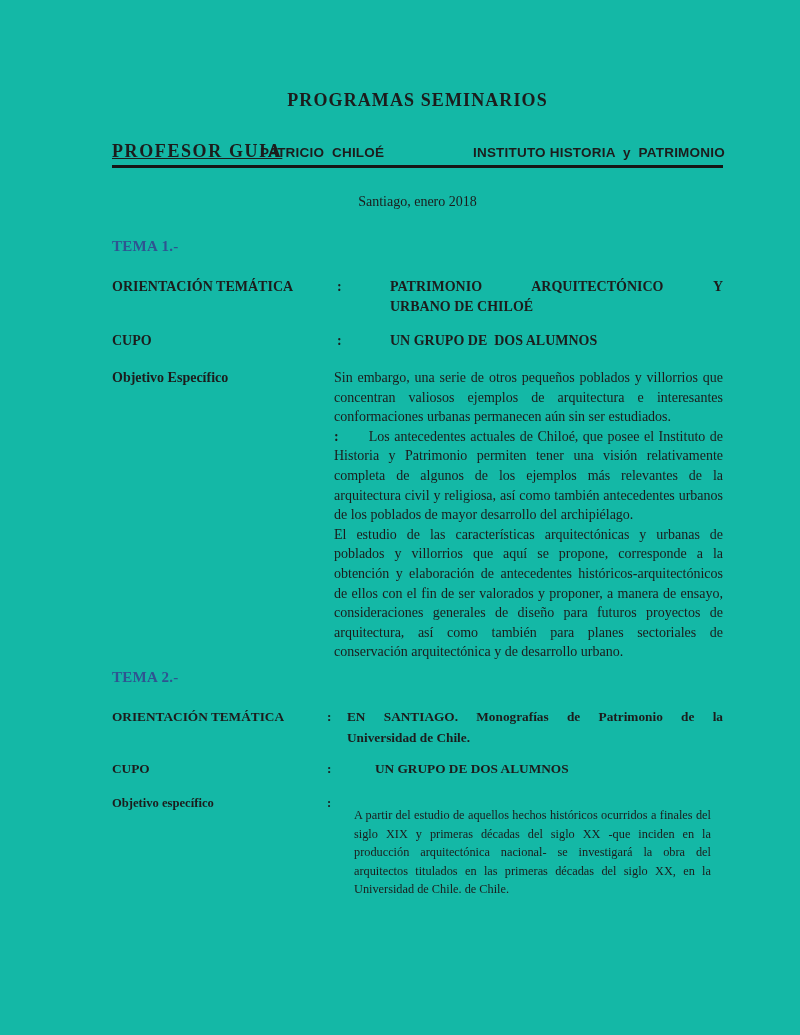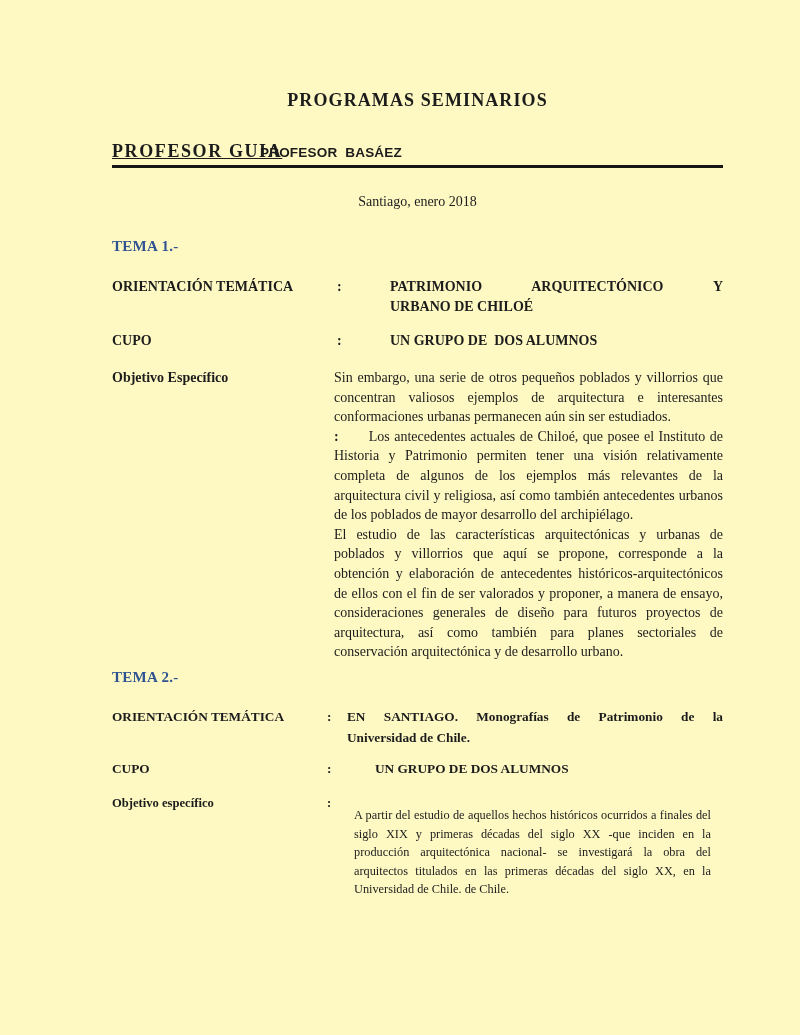--- a/index.html
+++ b/index.html
@@ -4,21 +4,21 @@
 <style>
   html, body {
     margin: 0;
     padding: 0;
     background: #ffffff;
   }
   .page {
     position: relative;
     width: 800px;
     height: 1035px;
-    background: #fef9c3;
+    background: #14b8a6;
     overflow: hidden;
     font-family: "Liberation Serif", "DejaVu Serif", serif;
     color: #1c1c1c;
     box-sizing: border-box;
   }
   .content {
     box-sizing: border-box;
     padding: 90px 77px 0 112px;
     width: 800px;
   }
@@ -153,21 +153,22 @@
 </head>
 <body>
 
 <div class="page">
   <div class="content">
 
     <div class="doc-title">PROGRAMAS SEMINARIOS</div>
 
     <div class="header-row">
       <span class="header-label">PROFESOR GUIA</span>
-      <span class="header-prof">PROFESOR  BASÁEZ</span>
+      <span class="header-prof">PATRICIO  CHILOÉ</span>
+      <span class="header-inst">INSTITUTO HISTORIA  y  PATRIMONIO</span>
     </div>
 
     <div class="dateline">Santiago, enero 2018</div>
 
     <div class="tema-heading">TEMA 1.-</div>
 
     <div class="row t1 orient1">
       <span class="label">ORIENTACIÓN TEMÁTICA</span>
       <span class="colon">:</span>
       <span class="value">

